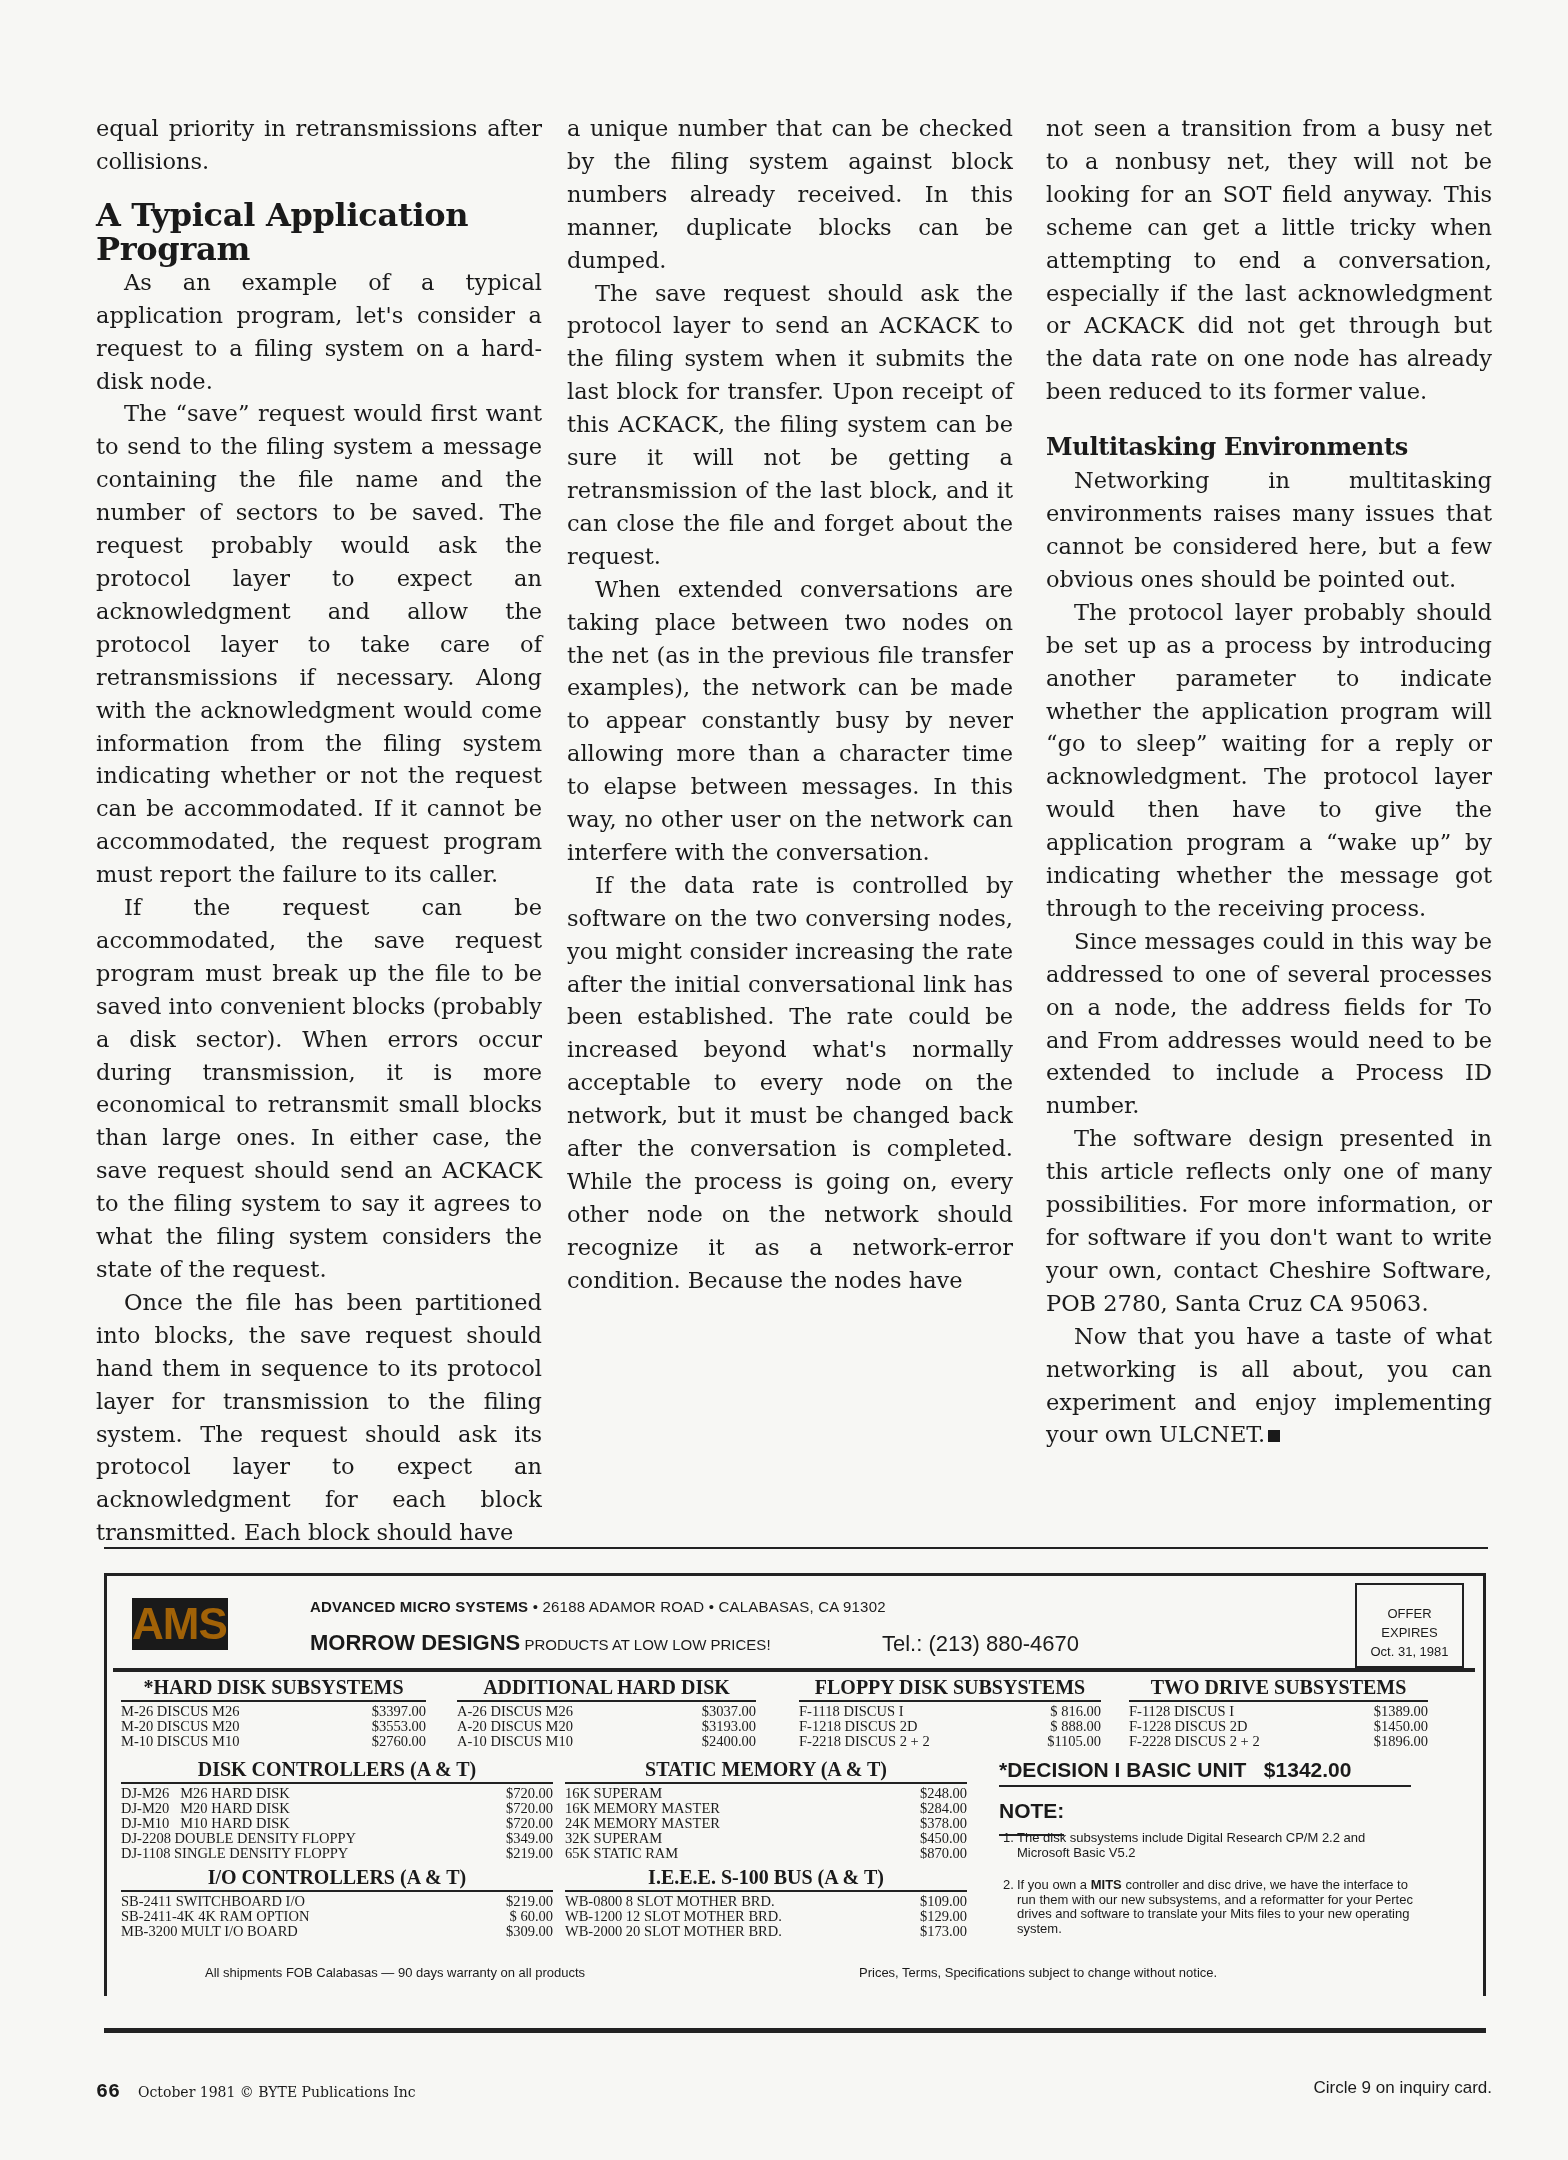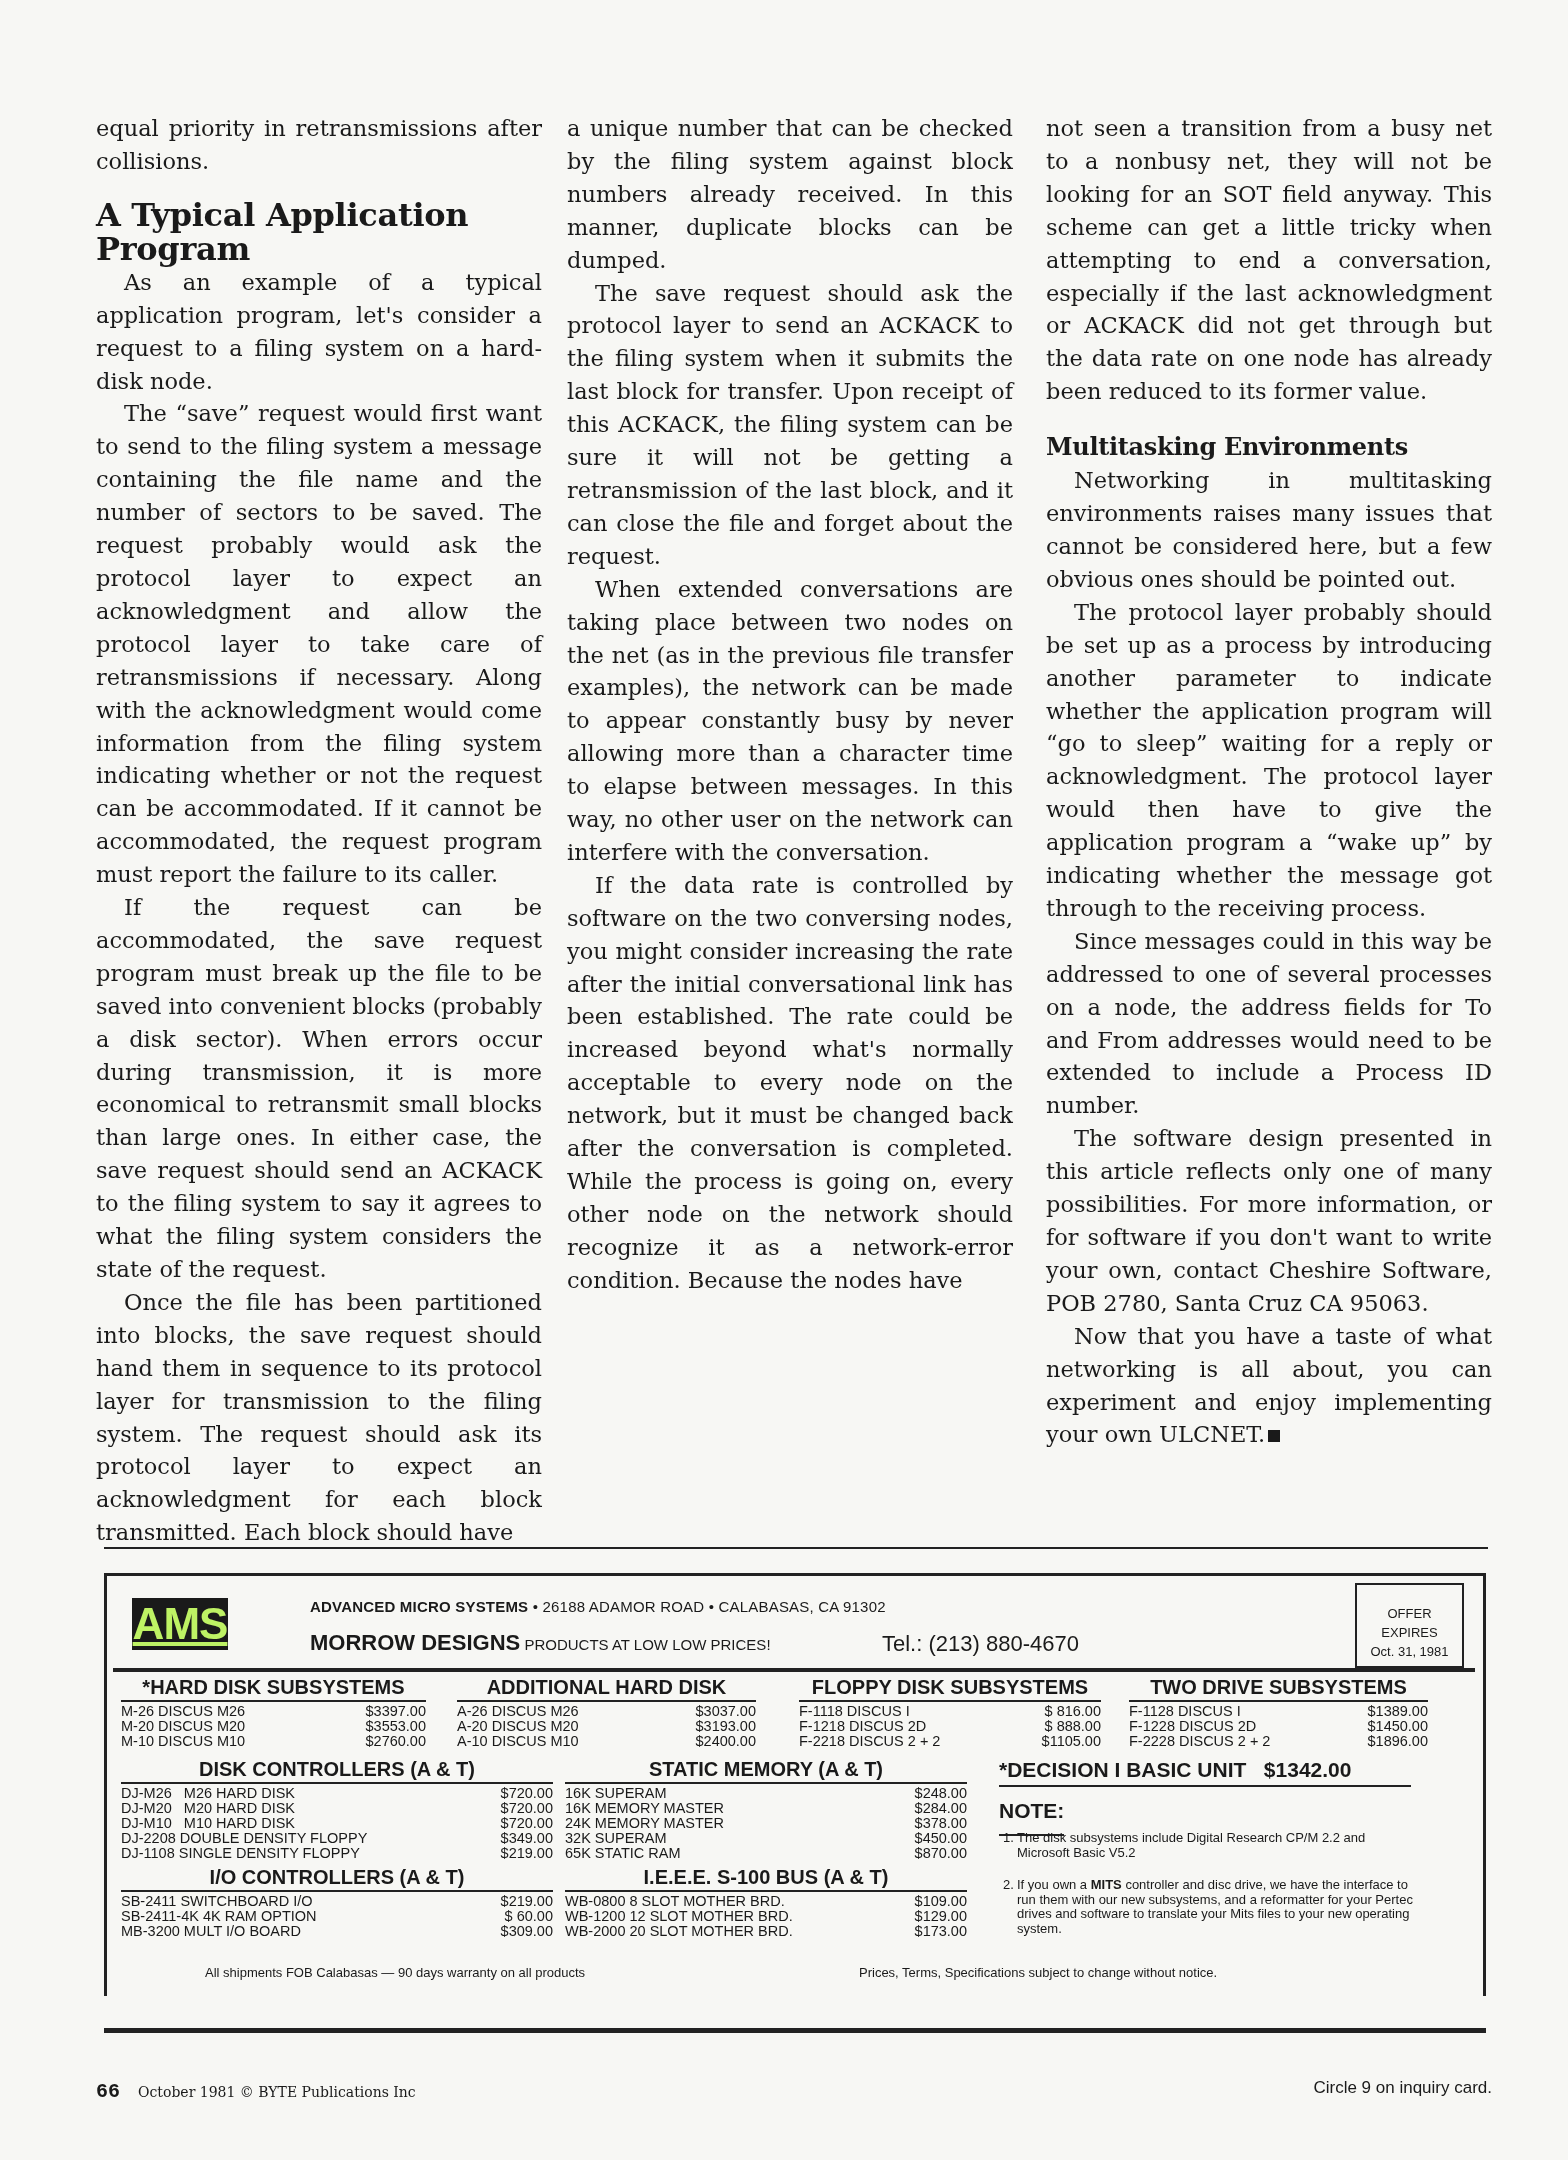--- a/index.html
+++ b/index.html
@@ -12,30 +12,30 @@
   .col p.noindent { text-indent:0; }
   .col h2 { margin:20px 0 0 0; font-size:32px; line-height:34px; font-weight:bold; text-align:left; letter-spacing:-0.3px; }
   .col3 h2 { font-size:24px; margin-top:22px; }
   .endmark { display:inline-block; width:12px; height:12px; background:#1a1a1a; margin-left:3px; }
 
   .rule-top { position:absolute; left:104px; top:1547px; width:1384px; height:2px; background:#222; }
 
   .ad { position:absolute; left:104px; top:1573px; width:1376px; height:420px; border-left:3px solid #222; border-right:3px solid #222; border-top:3px solid #222; font-family:"Liberation Sans", sans-serif; }
   .ad-bottom-rule { position:absolute; left:104px; top:2028px; width:1382px; height:5px; background:#222; }
 
-  .logo { position:absolute; left:25px; top:22px; width:96px; height:52px; background:#1a1a1a; color:#bef264; font-weight:bold; font-size:44px; line-height:52px; text-align:center; letter-spacing:-1px;text-decoration:underline; }
+  .logo { position:absolute; left:25px; top:22px; width:96px; height:52px; background:#1a1a1a; color:#a16207; font-weight:bold; font-size:44px; line-height:52px; text-align:left; letter-spacing:-1px; }
   .hdr1 { position:absolute; left:203px; top:22px; font-size:15px; font-weight:bold; letter-spacing:0.2px; }
   .hdr1 .norm { font-weight:normal; }
   .hdr2 { position:absolute; left:203px; top:54px; font-size:22px; font-weight:bold; }
   .hdr2 .small { font-size:15px; font-weight:normal; }
   .tel { position:absolute; left:775px; top:55px; font-size:22px; }
   .offer { position:absolute; left:1248px; top:7px; width:105px; height:62px; border:2px solid #222; font-size:13px; line-height:19px; text-align:center; padding-top:19px; }
   .hdr-rule { position:absolute; left:6px; top:92px; width:1362px; height:4px; background:#222; }
 
-  .sec { position:absolute; font-size:14.5px; line-height:15px; }
+  .sec { position:absolute; font-size:14.5px; line-height:15px;font-family:Liberation Serif, serif; }
   .sec .title { font-weight:bold; font-size:20px; line-height:22px; text-align:center; border-bottom:2px solid #222; padding-bottom:2px; margin-bottom:2px; white-space:nowrap; }
   .sec .row { display:flex; justify-content:space-between; white-space:nowrap; }
   .s-hard { left:14px; top:100px; width:305px; }
   .s-add { left:350px; top:100px; width:299px; }
   .s-floppy { left:692px; top:100px; width:302px; }
   .s-two { left:1022px; top:100px; width:299px; }
   .s-disk { left:14px; top:182px; width:432px; }
   .s-static { left:458px; top:182px; width:402px; }
   .s-io { left:14px; top:290px; width:432px; }
   .s-ieee { left:458px; top:290px; width:402px; }

